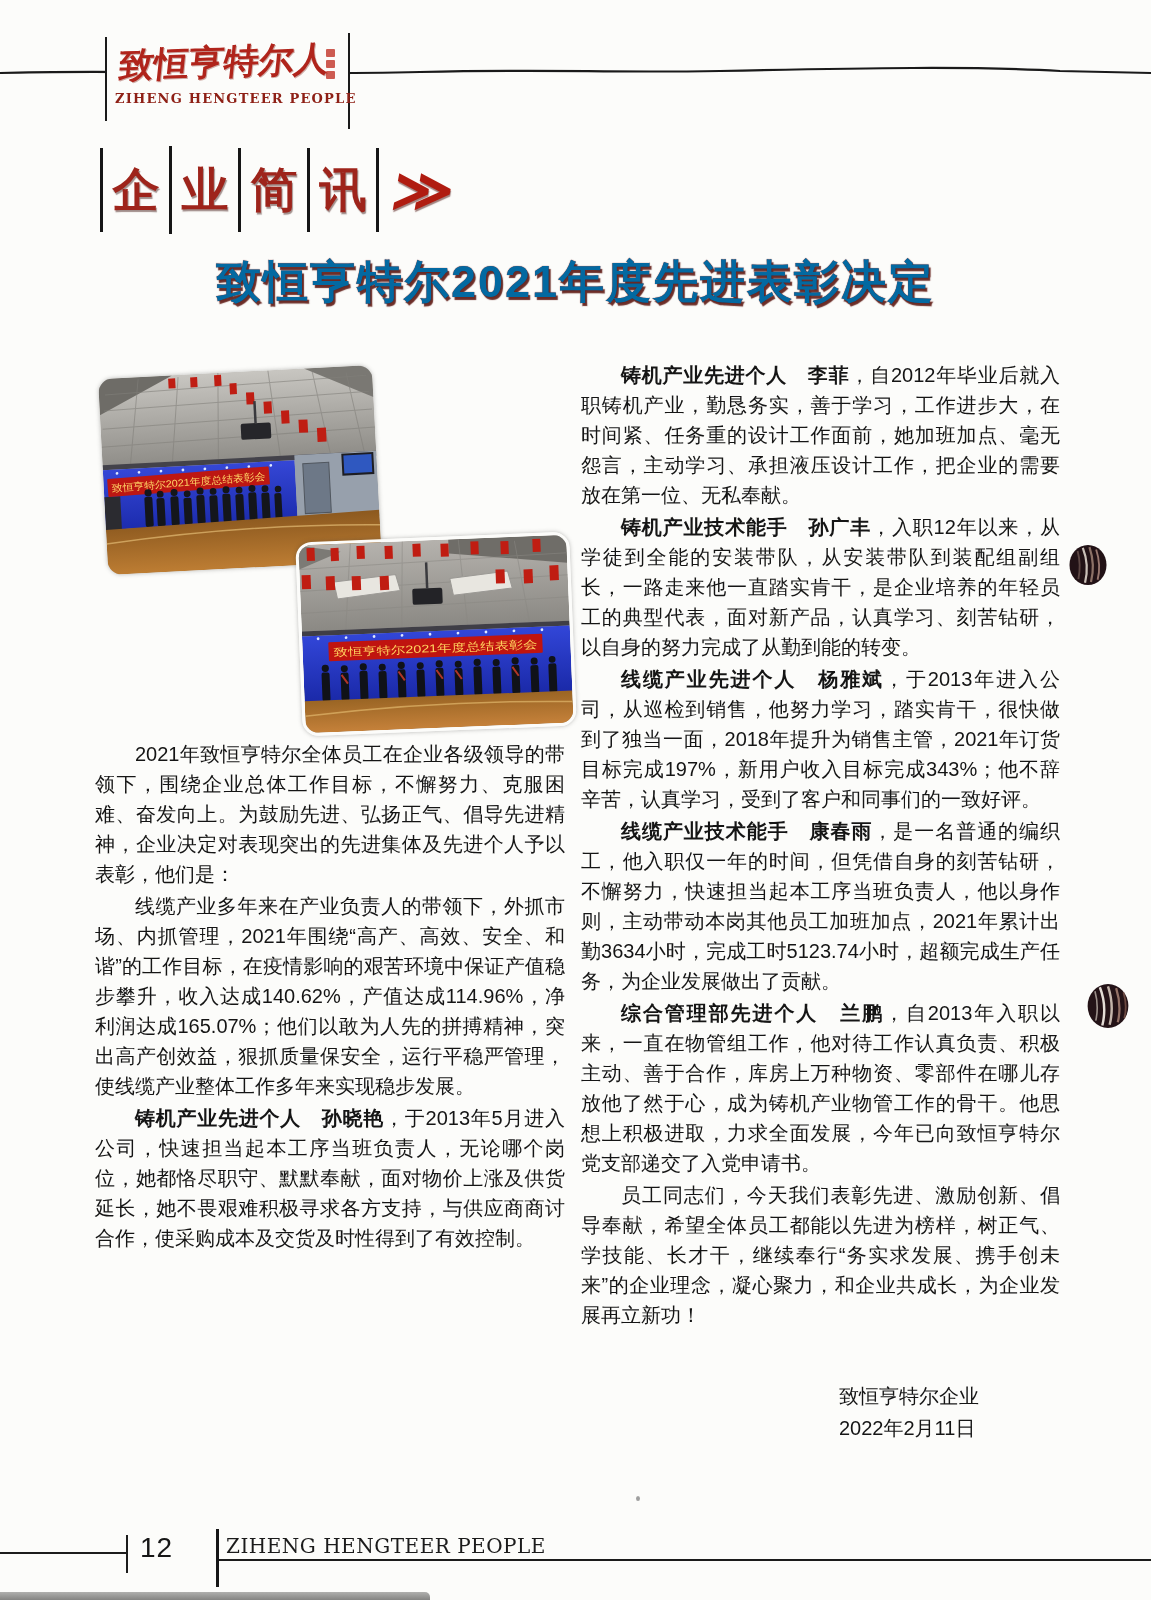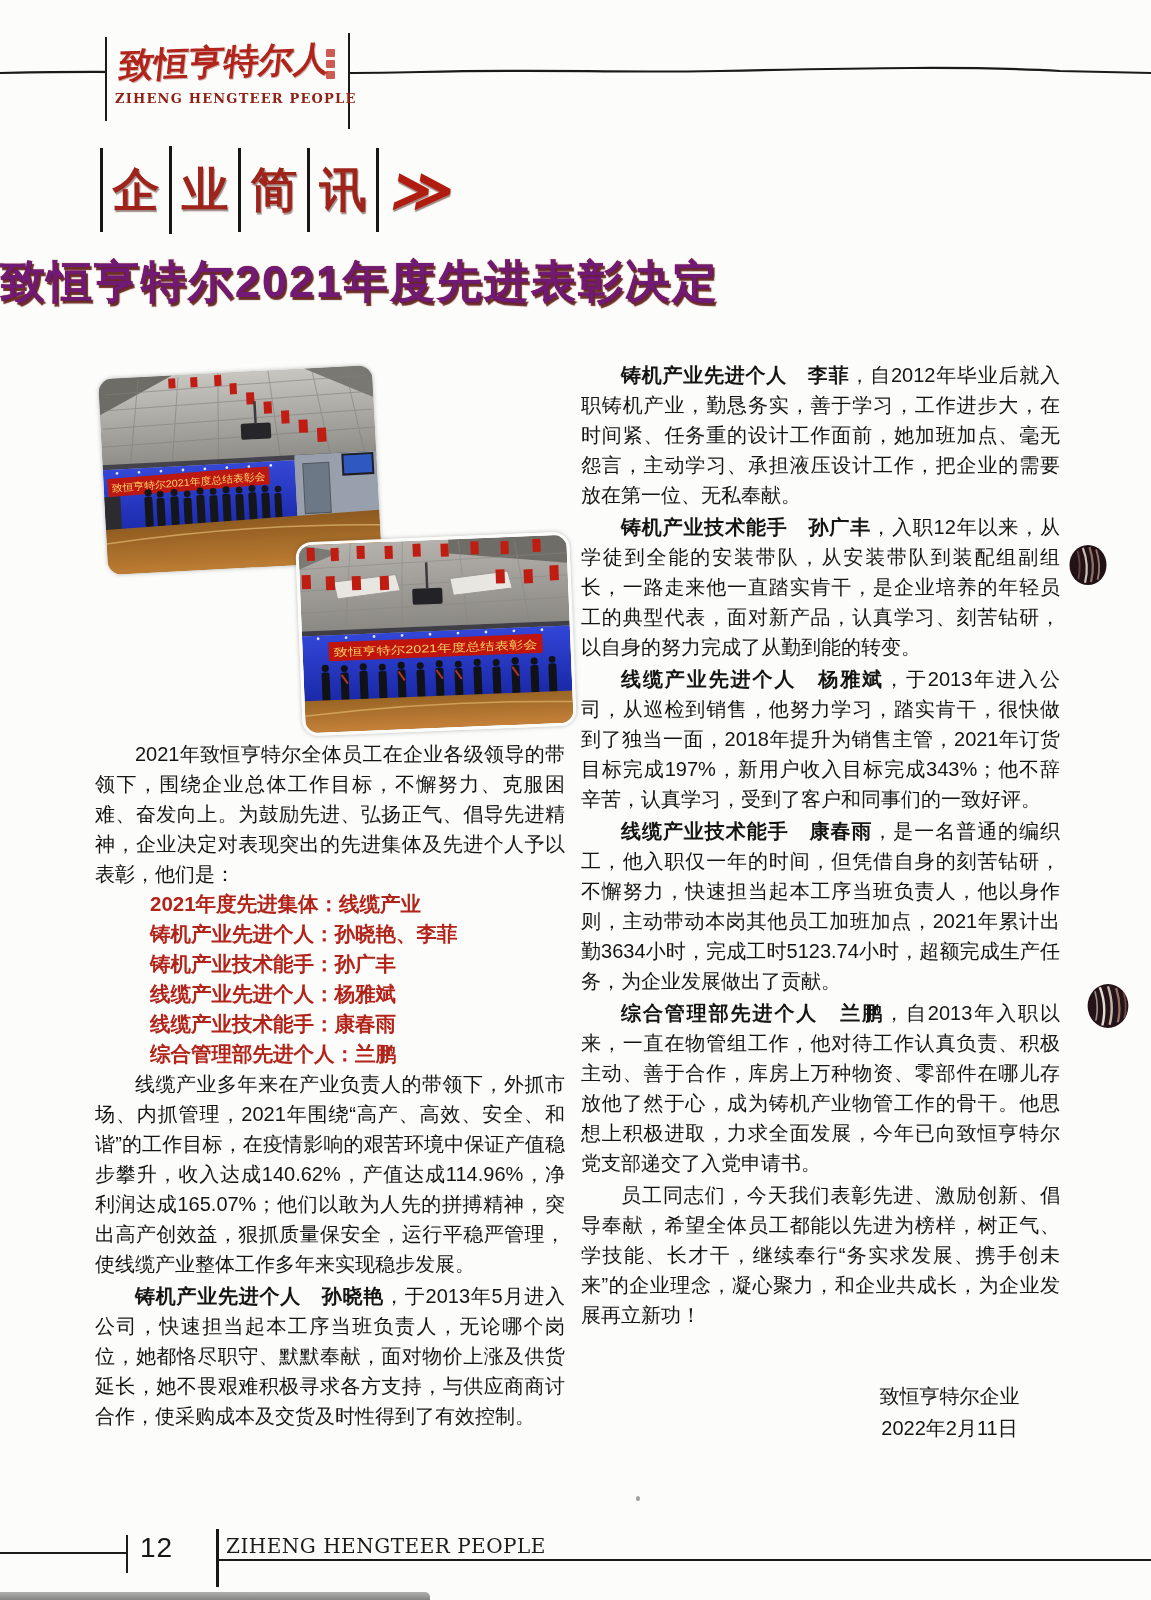--- a/index.html
+++ b/index.html
@@ -24,41 +24,41 @@
   .section-head{position:absolute;left:96px;top:146px;display:flex;align-items:center;z-index:2;}
   .sec-bar{width:3px;height:84px;background:#161616;margin:0 4px;}
   .sec-bar:nth-of-type(2){height:78px;margin-top:8px;}
   .sec-bar:nth-of-type(3){height:88px;}
   .sec-char{width:58px;text-align:center;font-family:"DejaVu Serif",serif;font-size:47px;line-height:84px;
     font-weight:700;color:#9e241b;text-shadow:1px 2px 1px rgba(50,8,5,.45);}
   .sec-arrow{font-size:58px;font-weight:900;color:#b01c10;margin-left:10px;line-height:80px;
     transform:skewX(-10deg);text-shadow:1px 2px 1px rgba(70,8,4,.5);}
 
   
-  .article-title{position:absolute;left:0;top:252px;width:1151px;text-align:left;
-    font-size:45px;font-weight:900;letter-spacing:2px;color:#701a75;
+  .article-title{position:absolute;left:0;top:252px;width:1151px;text-align:center;
+    font-size:45px;font-weight:900;letter-spacing:2px;color:#0369a1;
     text-shadow:2px 3px 1px rgba(84,9,4,.85),0 0 1px #7e0f0a;}
 
   
   .photo{position:absolute;border-radius:14px;overflow:hidden;box-shadow:0 0 4px rgba(60,60,60,.35);}
   .photo svg{display:block;}
   .photo1{left:103px;top:372px;width:274px;height:196px;transform:rotate(-3deg);z-index:3;}
   .photo2{left:299px;top:537px;width:268px;height:188px;transform:rotate(-2.3deg);z-index:4;border:3px solid #fcfcfa;border-radius:16px;}
 
   
   .col{position:absolute;font-size:20px;line-height:30px;color:#151515;font-weight:500;}
   .col p{margin:0;text-indent:2em;text-align:justify;}
   .col p + p{margin-top:2px;}
   .col .lead{font-weight:800;}
   .col-left{left:95px;top:739px;width:470px;}
   .col-right{left:581px;top:360px;width:479px;}
   .award-list{margin:0 0 0 55px;color:#b2231a;font-weight:700;font-size:20.5px;}
   .award-row{line-height:30px;white-space:nowrap;}
   .signature-block{margin:50px 0 0 258px;text-indent:0;}
-  .signature-block div{line-height:32px;text-align:center;}
+  .signature-block div{line-height:32px;text-align:left;}
 
   
   .ring{position:absolute;z-index:5;}
   .ring1{left:1068px;top:542px;width:40px;height:46px;}
   .ring2{left:1086px;top:982px;width:44px;height:48px;}
 
   
   .f-line-left{position:absolute;left:0;top:1552px;width:128px;height:2px;background:#1c1c1c;}
   .f-tick{position:absolute;left:126px;top:1535px;width:2px;height:38px;background:#1c1c1c;}
   .page-num{position:absolute;left:140px;top:1532px;font-size:28px;color:#161616;letter-spacing:1px;}
@@ -301,28 +301,20 @@
           <line x1="152" y1="131" x2="158" y2="140"></line>
         <line x1="209" y1="130" x2="215" y2="139"></line>
       </g>
       <rect x="0" y="156" width="268" height="32" fill="url(#floor2)"></rect>
       <path d="M0,171 Q134,160 268,167" stroke="#d9ae64" stroke-width="1.5" fill="none" opacity="0.8"></path>
     </svg>
   </div>
 
   <div class="col col-left">
     <p>2021年致恒亨特尔全体员工在企业各级领导的带领下，围绕企业总体工作目标，不懈努力、克服困难、奋发向上。为鼓励先进、弘扬正气、倡导先进精神，企业决定对表现突出的先进集体及先进个人予以表彰，他们是：</p>
-    <div class="award-list">
-      <div class="award-row">2021年度先进集体：线缆产业</div>
-      <div class="award-row">铸机产业先进个人：孙晓艳、李菲</div>
-      <div class="award-row">铸机产业技术能手：孙广丰</div>
-      <div class="award-row">线缆产业先进个人：杨雅斌</div>
-      <div class="award-row">线缆产业技术能手：康春雨</div>
-      <div class="award-row">综合管理部先进个人：兰鹏</div>
-    </div>
     <p>线缆产业多年来在产业负责人的带领下，外抓市场、内抓管理，2021年围绕“高产、高效、安全、和谐”的工作目标，在疫情影响的艰苦环境中保证产值稳步攀升，收入达成140.62%，产值达成114.96%，净利润达成165.07%；他们以敢为人先的拼搏精神，突出高产创效益，狠抓质量保安全，运行平稳严管理，使线缆产业整体工作多年来实现稳步发展。</p>
     <p><span class="lead">铸机产业先进个人　孙晓艳</span><span>，于2013年5月进入公司，快速担当起本工序当班负责人，无论哪个岗位，她都恪尽职守、默默奉献，面对物价上涨及供货延长，她不畏艰难积极寻求各方支持，与供应商商讨合作，使采购成本及交货及时性得到了有效控制。</span></p>
   </div>
 
   <div class="col col-right">
     <p><span class="lead">铸机产业先进个人　李菲</span><span>，自2012年毕业后就入职铸机产业，勤恳务实，善于学习，工作进步大，在时间紧、任务重的设计工作面前，她加班加点、毫无怨言，主动学习、承担液压设计工作，把企业的需要放在第一位、无私奉献。</span></p>
     <p><span class="lead">铸机产业技术能手　孙广丰</span><span>，入职12年以来，从学徒到全能的安装带队，从安装带队到装配组副组长，一路走来他一直踏实肯干，是企业培养的年轻员工的典型代表，面对新产品，认真学习、刻苦钻研，以自身的努力完成了从勤到能的转变。</span></p>
     <p><span class="lead">线缆产业先进个人　杨雅斌</span><span>，于2013年进入公司，从巡检到销售，他努力学习，踏实肯干，很快做到了独当一面，2018年提升为销售主管，2021年订货目标完成197%，新用户收入目标完成343%；他不辞辛苦，认真学习，受到了客户和同事们的一致好评。</span></p>
     <p><span class="lead">线缆产业技术能手　康春雨</span><span>，是一名普通的编织工，他入职仅一年的时间，但凭借自身的刻苦钻研，不懈努力，快速担当起本工序当班负责人，他以身作则，主动带动本岗其他员工加班加点，2021年累计出勤3634小时，完成工时5123.74小时，超额完成生产任务，为企业发展做出了贡献。</span></p>
     <p><span class="lead">综合管理部先进个人　兰鹏</span><span>，自2013年入职以来，一直在物管组工作，他对待工作认真负责、积极主动、善于合作，库房上万种物资、零部件在哪儿存放他了然于心，成为铸机产业物管工作的骨干。他思想上积极进取，力求全面发展，今年已向致恒亨特尔党支部递交了入党申请书。</span></p>

